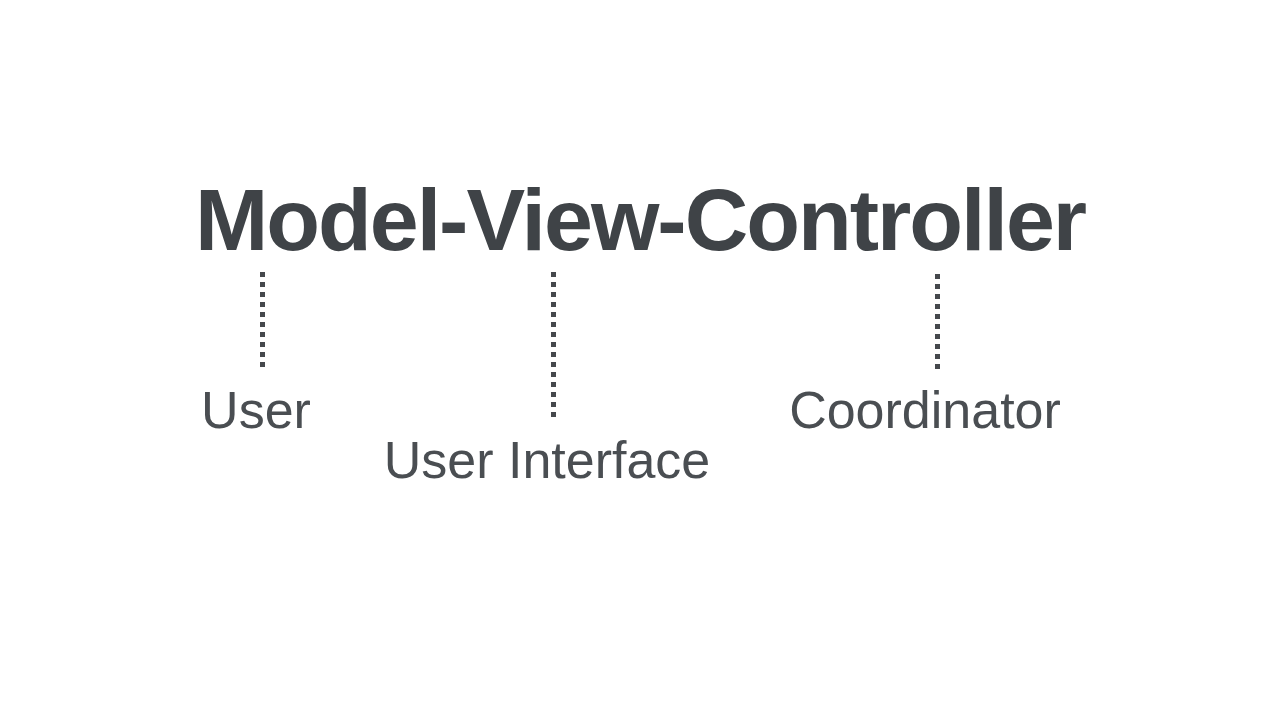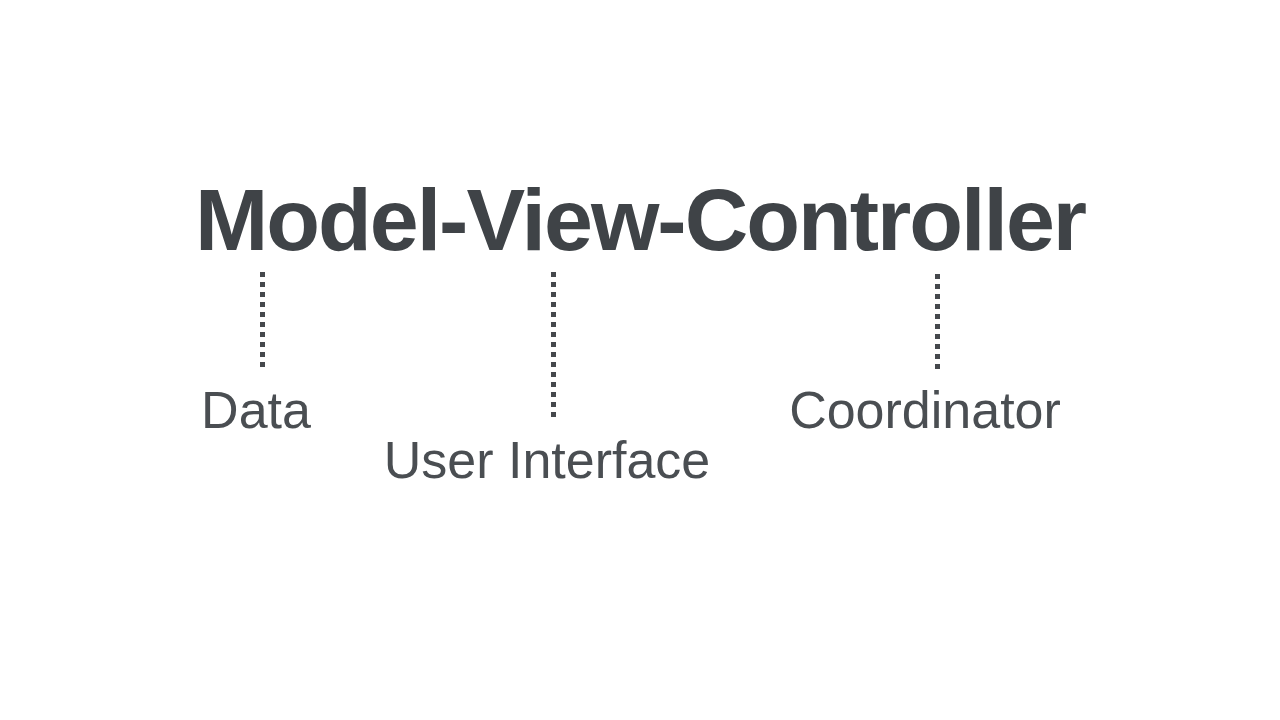--- a/index.html
+++ b/index.html
@@ -60,16 +60,16 @@
 </head>
 <body>
 
 <div class="slide">
   <h1 class="title">Model-View-Controller</h1>
 
   <div class="connector connector-model"></div>
   <div class="connector connector-view"></div>
   <div class="connector connector-controller"></div>
 
-  <div class="label label-data">Data</div>
+  <div class="label label-data">User</div>
   <div class="label label-coordinator">Coordinator</div>
   <div class="label label-ui">User Interface</div>
 </div>
 
 </body></html>

